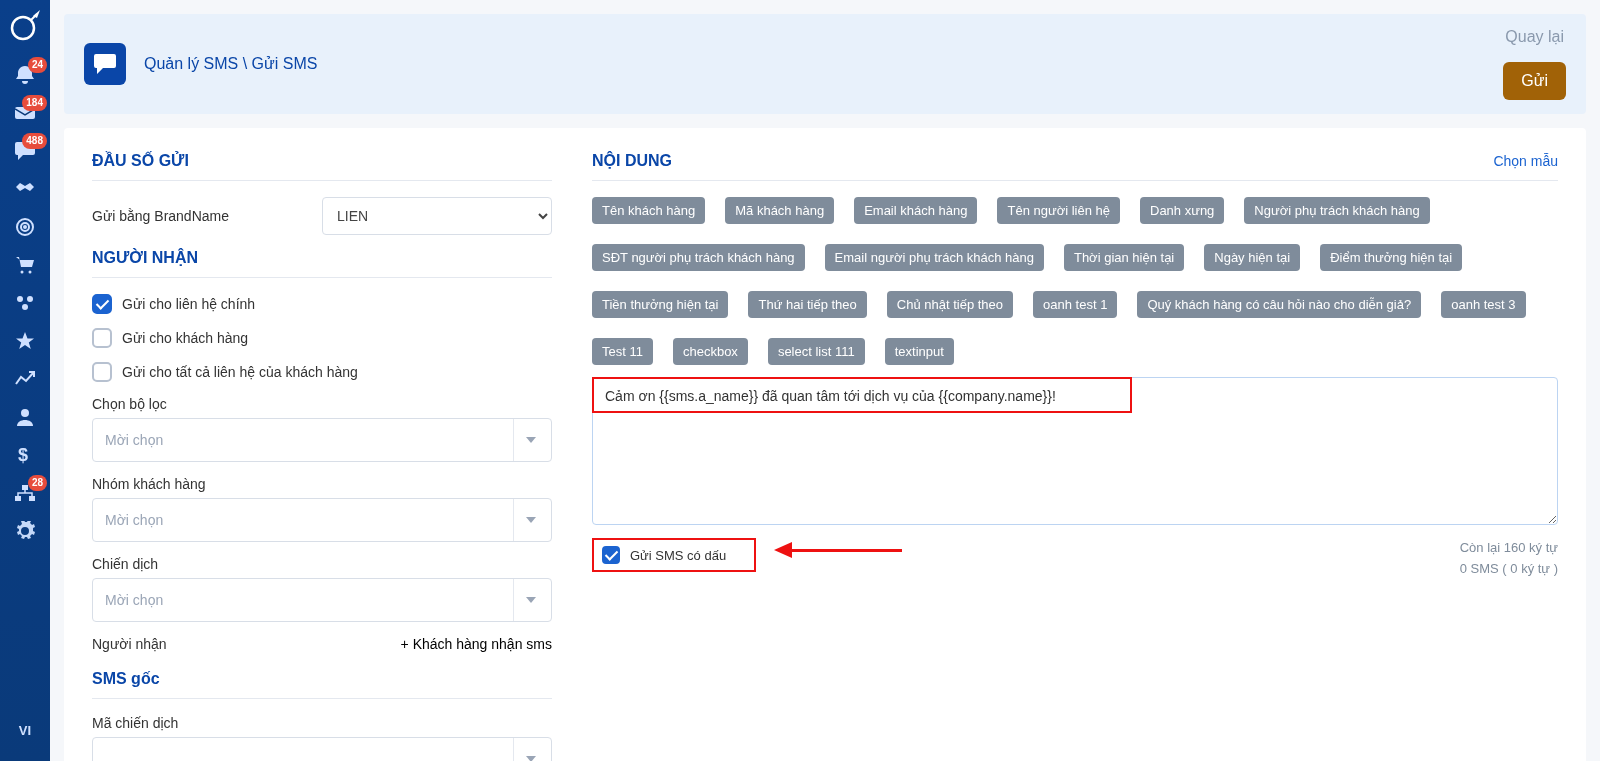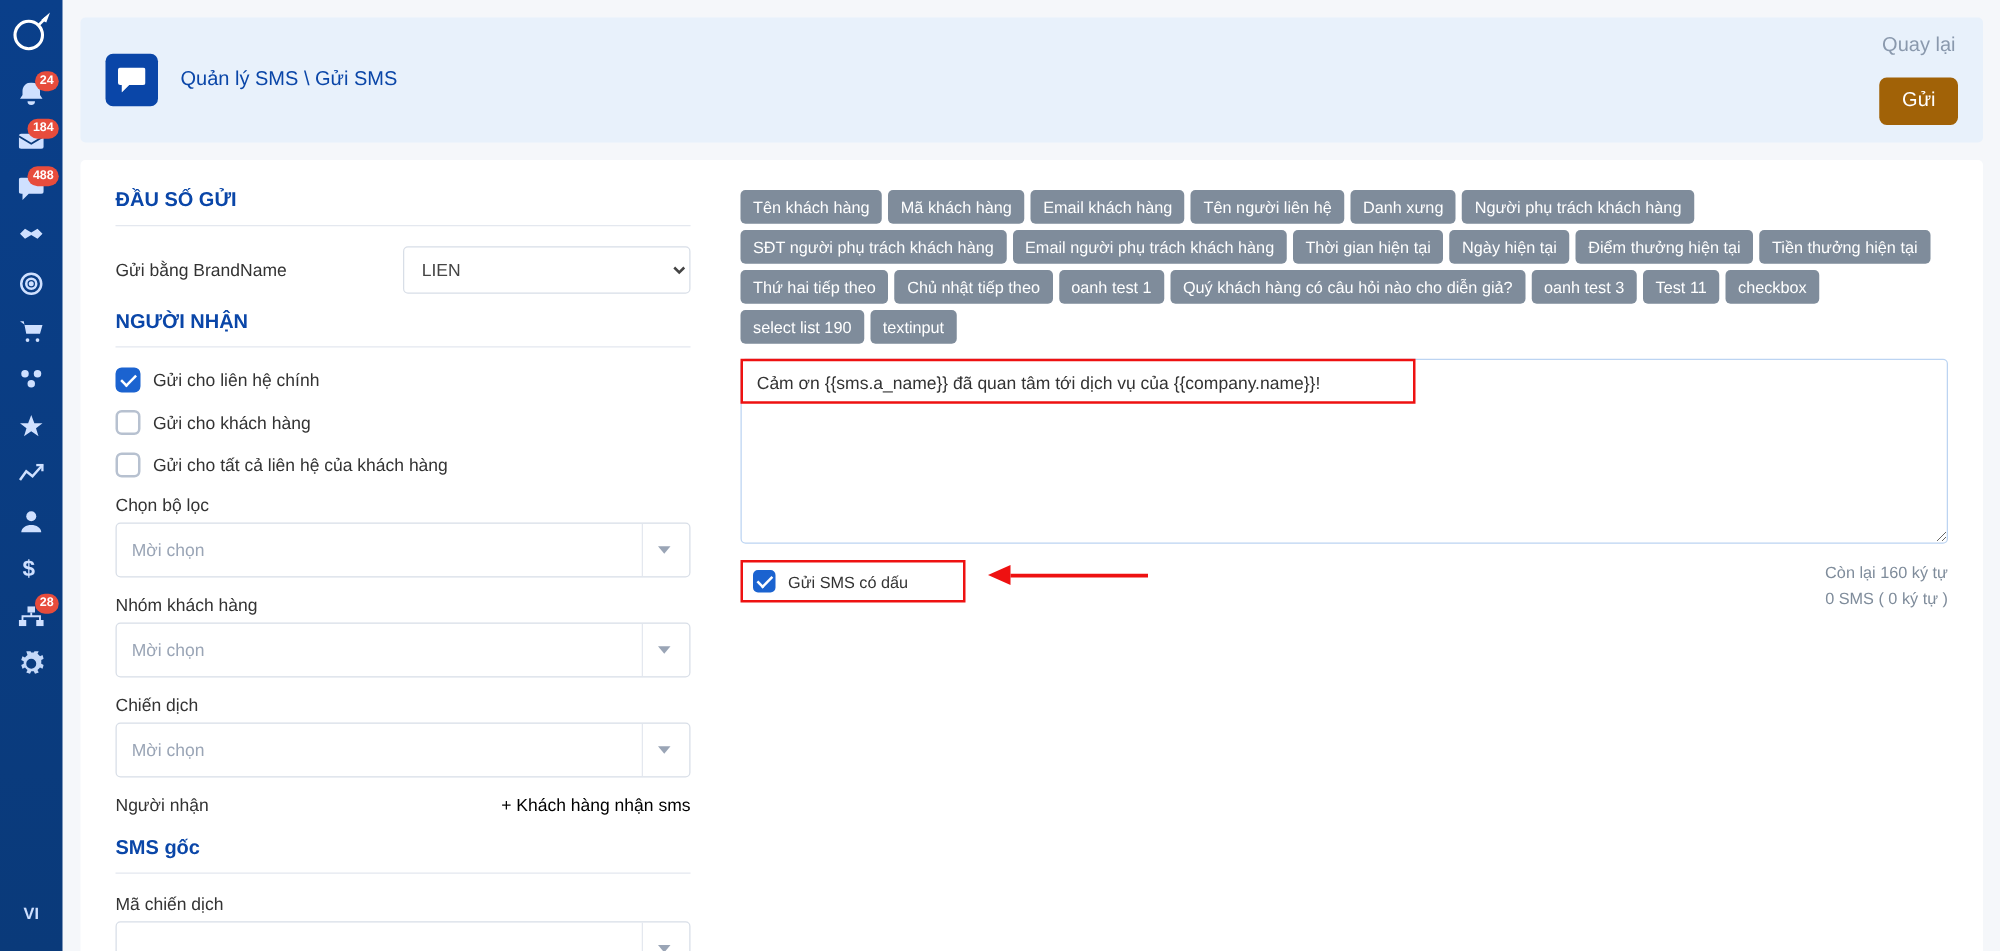--- a/index.html
+++ b/index.html
@@ -81,37 +81,37 @@
     border:1px solid #d8dee7; border-radius:4px; height:44px; padding:0 4px 0 12px;
     color:#9aa5b6; cursor:pointer; margin-bottom:14px;
   }
   .combo .arrow-wrap { width:34px; height:100%; display:flex; align-items:center; justify-content:center; border-left:1px solid #e4e8ef; }
   .combo .arrow-down { width:0; height:0; border-left:5px solid transparent; border-right:5px solid transparent; border-top:6px solid #9aa5b6; }
 
   .recipients-bar { display:flex; justify-content:space-between; align-items:center; margin-top:4px; margin-bottom:18px; }
   .recipients-bar .add { color:#000000; cursor:pointer; }
 
   
-  .tag-cloud { display:flex; flex-wrap:wrap; gap:5px; margin-bottom:12px; }
+  .tag-cloud { display:flex; flex-wrap:wrap; gap:20px; margin-bottom:12px; }
   .tag {
     background:#7f8c9b; color:#fff; border:none; border-radius:4px;
     padding:6px 10px; font-size:13px; cursor:pointer;
   }
   .msg-box {
     width:100%; height:148px; border:1px solid #bcd4f2; border-radius:4px;
     padding:10px 12px; font-size:14px; color:#333; resize:vertical;
   }
   .msg-highlight {
     position:absolute; top:0; left:0; width:540px; height:36px; border:2px solid #e11; pointer-events:none;
   }
   .msg-wrap { position:relative; }
 
   .below-row { display:flex; align-items:flex-start; margin-top:10px; }
   .accent-box {
-    border:2px solid #e11; padding:6px 44px 6px 8px; display:flex; align-items:center; gap:10px;
+    border:2px solid #e11; padding:6px 28px 6px 8px; display:flex; align-items:center; gap:10px;
   }
   .arrow-annot { display:flex; align-items:center; margin-left:18px; margin-top:4px; }
   .arrow-annot .shaft { width:110px; height:3px; background:#e11; }
   .arrow-annot .head {
     width:0; height:0; border-top:8px solid transparent; border-bottom:8px solid transparent;
     border-right:18px solid #e11;
   }
   .meta-right { margin-left:auto; text-align:right; color:#7f8c9b; font-size:13px; line-height:1.6; }
 
   svg { display:block; }
@@ -289,20 +289,24 @@
       <label class="field-label">Mã chiến dịch</label>
       <div class="combo">
         <span></span>
         <span class="arrow-wrap">
             <span class="arrow-down"></span>
           </span>
       </div>
     </div>
 
     <div class="col-right">
+      <div class="section-title flex">
+        <span>NỘI DUNG</span>
+        <span class="link">Chọn mẫu</span>
+      </div>
 
       <div class="tag-cloud" id="tag-cloud">
           <button class="tag">Tên khách hàng</button>
           <button class="tag">Mã khách hàng</button>
           <button class="tag">Email khách hàng</button>
           <button class="tag">Tên người liên hệ</button>
           <button class="tag">Danh xưng</button>
           <button class="tag">Người phụ trách khách hàng</button>
           <button class="tag">SĐT người phụ trách khách hàng</button>
           <button class="tag">Email người phụ trách khách hàng</button>
@@ -310,21 +314,21 @@
           <button class="tag">Ngày hiện tại</button>
           <button class="tag">Điểm thưởng hiện tại</button>
           <button class="tag">Tiền thưởng hiện tại</button>
           <button class="tag">Thứ hai tiếp theo</button>
           <button class="tag">Chủ nhật tiếp theo</button>
           <button class="tag">oanh test 1</button>
           <button class="tag">Quý khách hàng có câu hỏi nào cho diễn giả?</button>
           <button class="tag">oanh test 3</button>
           <button class="tag">Test 11</button>
           <button class="tag">checkbox</button>
-          <button class="tag">select list 190</button>
+          <button class="tag">select list 111</button>
           <button class="tag">textinput</button>
         </div>
 
       <div class="msg-wrap">
         <textarea class="msg-box" style="">Cảm ơn {{sms.a_name}} đã quan tâm tới dịch vụ của {{company.name}}!</textarea>
         <div class="msg-highlight"></div>
       </div>
 
       <div class="below-row">
         <div class="accent-box">

